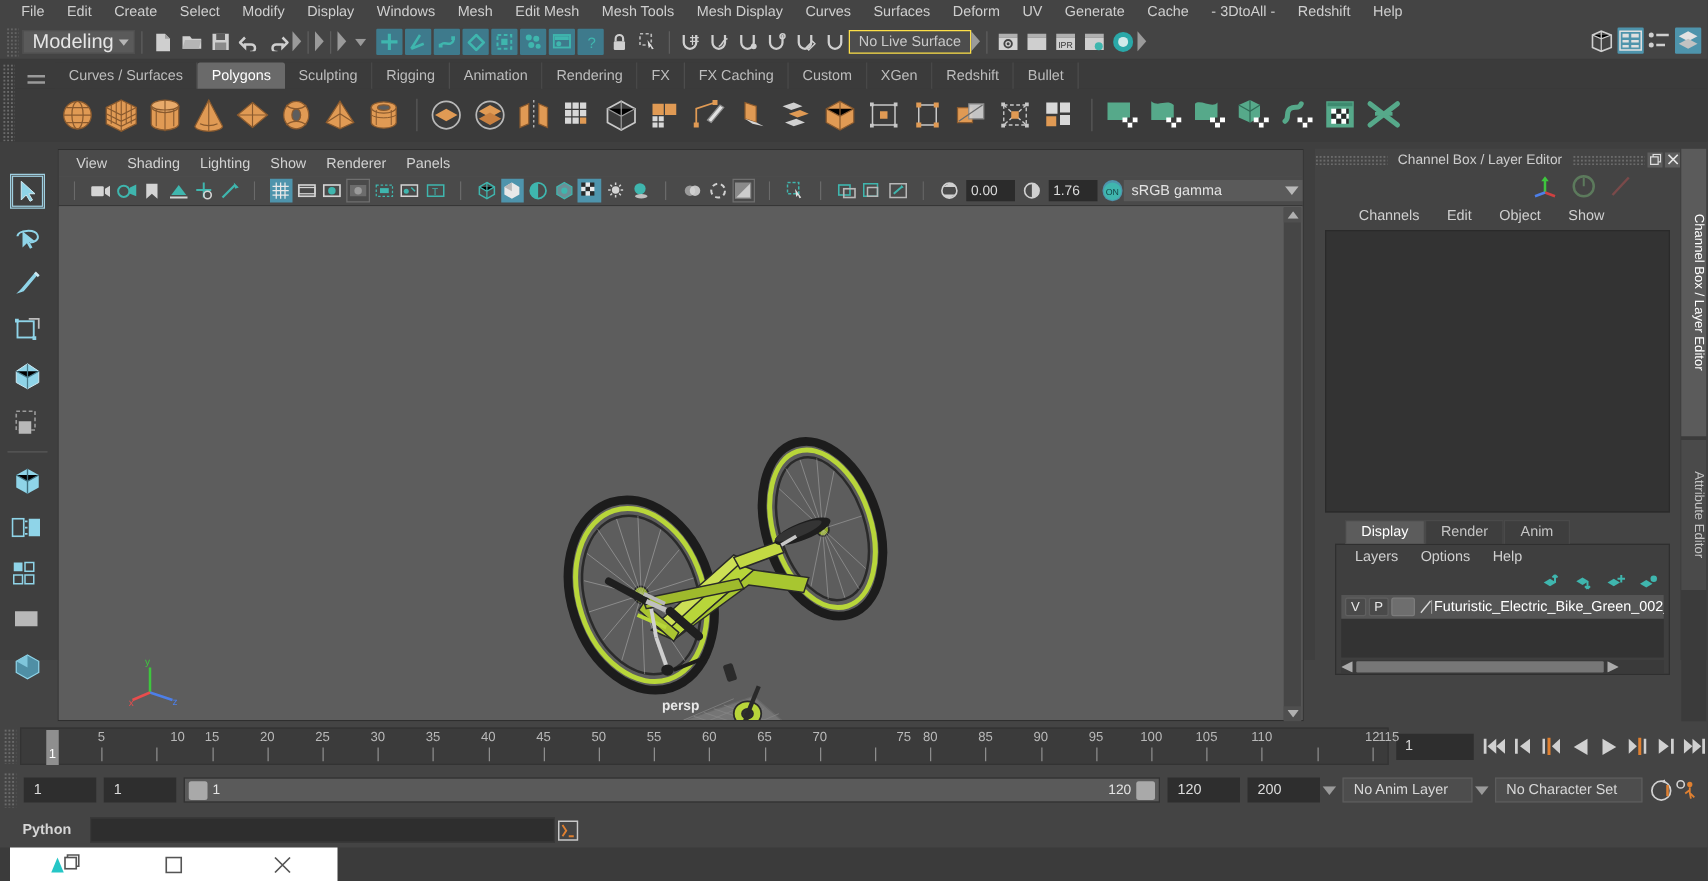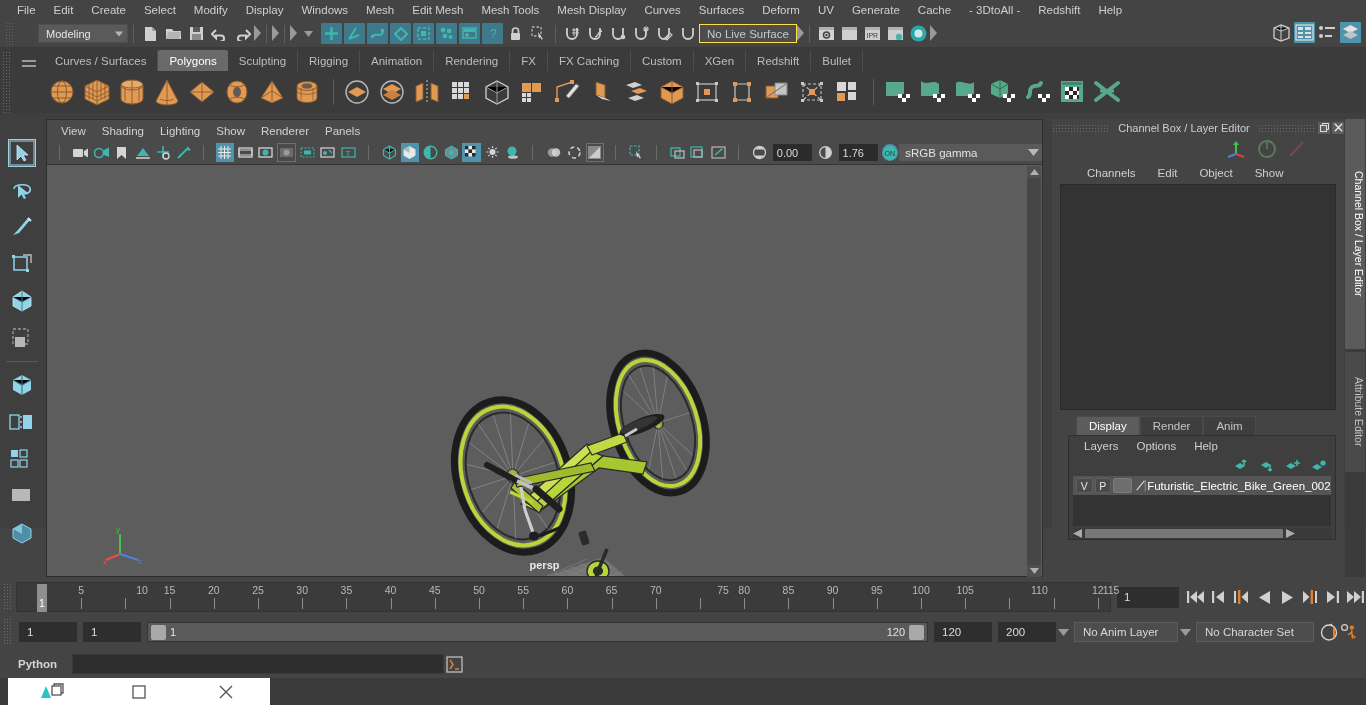--- a/index.html
+++ b/index.html
@@ -25,22 +25,22 @@
     height: 28px; background: #444444; display: flex; align-items: center;
     padding-left: 2px; border-bottom: 1px solid #3a3a3a; position: relative;
   }
   .gripper {
     width: 10px; height: 24px; margin: 0 3px;
     background-image: radial-gradient(#6b6b6b 1px, transparent 1px);
     background-size: 3px 3px; opacity: .8;
   }
   .menuset {
     width: 90px; height: 19px; background: #5a5a5a; color: #e6e6e6;
-    font-size: 11px; display: flex; align-items: center; padding-left: 7px;
-    border: 1px solid #4e4e4e; position: relative; margin-left: 20px;
+    font-size: 16px; display: flex; align-items: flex-start; padding-left: 7px;
+    border: 1px solid #4e4e4e; position: relative;
   }
   .menuset .arrow { position: absolute; right: 4px; top: 50%; transform: translateY(-50%);
     border-left: 4px solid transparent; border-right: 4px solid transparent; border-top: 5px solid #b5b5b5; }
   .sep-v { width: 1px; height: 18px; background: #5e5e5e; margin: 0 5px; }
   .tbtn { width: 21px; height: 21px; margin: 0 1px; display: inline-flex;
     align-items: center; justify-content: center; border-radius: 1px; }
   .tbtn.on { background: #3e7a8c; }
   .tbtn.sel { background: #4e94ac; }
   .flag { width: 7px; height: 17px; position: relative; }
   .flag::after { content:""; position:absolute; left:0; top:0; width:0;height:0;
@@ -1341,21 +1341,21 @@
         <div class="tick-label" style="left: 771.4px;">85</div>
         <div class="tick-mark" style="left: 771.4px;"></div>
         <div class="tick-label" style="left: 815.6px;">90</div>
         <div class="tick-mark" style="left: 815.6px;"></div>
         <div class="tick-label" style="left: 859.8px;">95</div>
         <div class="tick-mark" style="left: 859.8px;"></div>
         <div class="tick-label" style="left: 904px;">100</div>
         <div class="tick-mark" style="left: 904px;"></div>
         <div class="tick-label" style="left: 948.2px;">105</div>
         <div class="tick-mark" style="left: 948.2px;"></div>
-        <div class="tick-label" style="left: 992.4px; margin-left: 30px;">110</div>
+        <div class="tick-label" style="left: 992.4px;">110</div>
         <div class="tick-mark" style="left: 992.4px;"></div>
         <div class="tick-label" style="left: 1094px; text-align: center;">115</div>
         <div class="tick-mark" style="left: 1036.6px;"></div>
         <div class="tick-label" style="left: 1080.8px;">12</div>
         <div class="tick-mark" style="left: 1080.8px;"></div>
       </div>
     <div class="framefield">
       <span>1</span>
     </div>
     <div class="playbtns">

